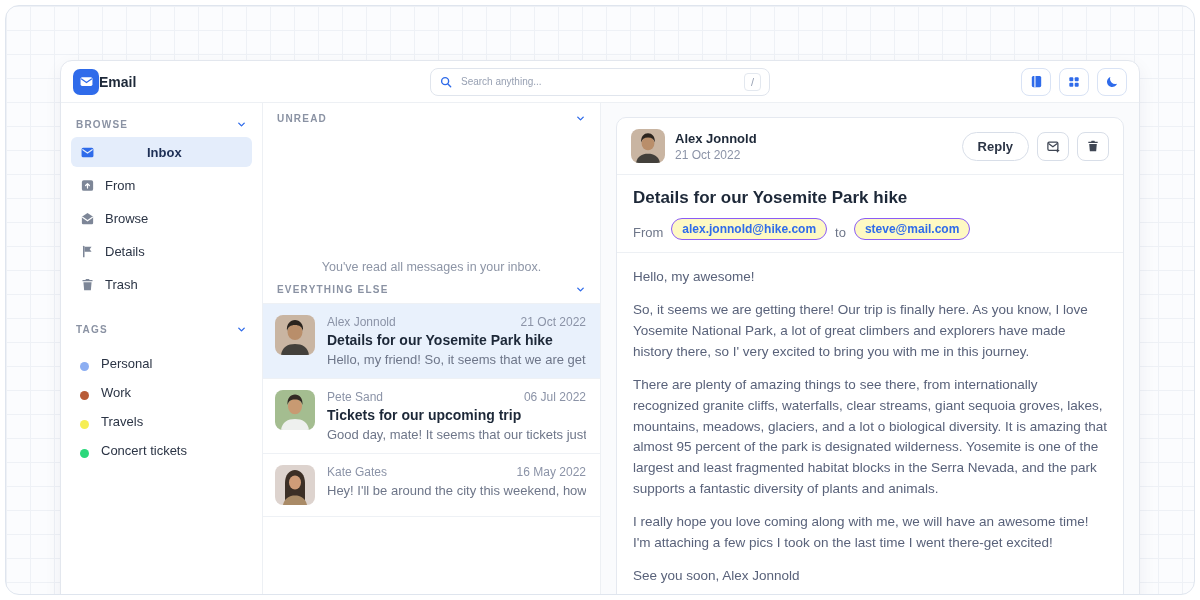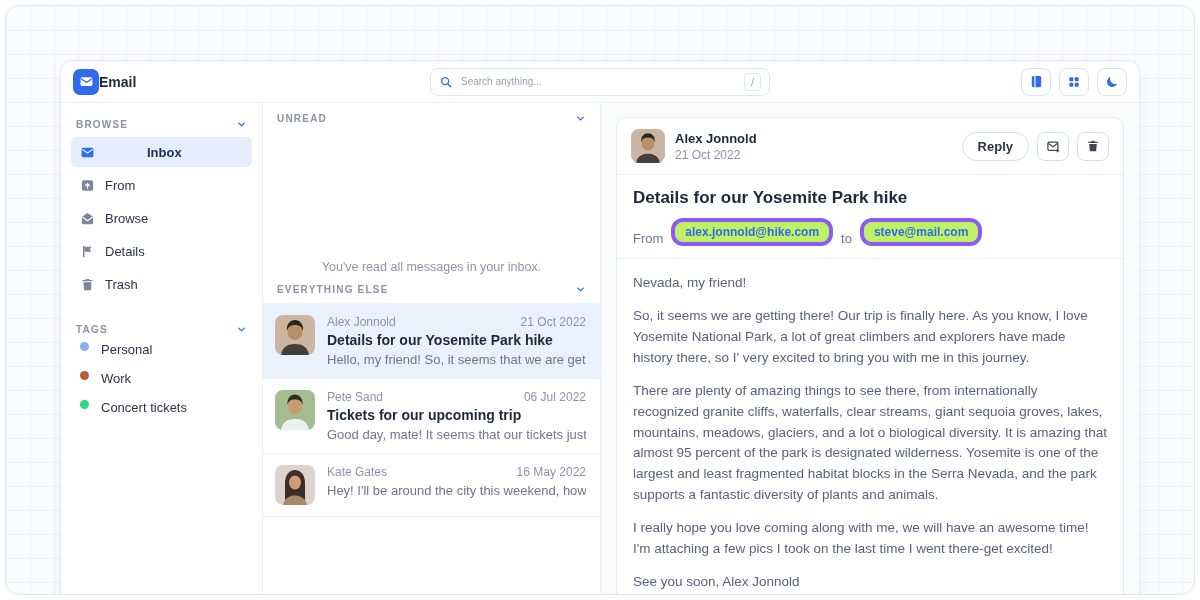--- a/index.html
+++ b/index.html
@@ -35,21 +35,21 @@
   
   .main { flex:1; display:flex; min-height:0; }
   .sidebar { width:202px; border-right:1px solid #edf0f4; padding:8px 10px; }
   .sec-head { display:flex; align-items:center; justify-content:space-between; padding:8px 5px 7px; }
   .sec-label { font-size:10px; font-weight:700; letter-spacing:1.2px; color:#8a92a3; text-transform:uppercase; }
   .nav-item { height:30px; display:flex; align-items:center; gap:10px; padding:0 9px;
     border-radius:6px; margin-bottom:3px; color:#7d8697; cursor:pointer; }
   .nav-item .lbl { font-size:13px; font-weight:500; color:#2b3445; }
   .nav-item.active { background:#e4edfb; color:#2f6bea; }
   .nav-item.active .lbl { color:#1d2f55; font-weight:600;padding-left:42px; }
-  .tag-item { height:29px; display:flex; align-items:flex-start; gap:12px; padding:0 9px; cursor:pointer; }
+  .tag-item { height:29px; display:flex; align-items:flex-end; gap:12px; padding:0 9px; cursor:pointer; }
   .dot { width:9px; height:9px; border-radius:50%; }
   .tag-item .lbl { font-size:13px; color:#2b3445; }
   .sidebar .gap { height:14px; }
 
   
   .list { width:338px; border-right:1px solid #edf0f4; display:flex; flex-direction:column; }
   .list .sec-head { padding:10px 14px 8px; }
   .empty { height:142px; display:flex; align-items:flex-end; justify-content:center; }
   .empty span { font-size:12.5px; color:#8d95a6; }
   .rows { border-top:1px solid #eef1f5; }
@@ -72,22 +72,22 @@
   .card-actions { margin-left:auto; display:flex; gap:8px; align-items:center; }
   .reply-btn { height:29px; padding:0 15px; border:1px solid #d8dee8; border-radius:15px;
     background:#fff; font-size:13px; font-weight:600; color:#2b3445; cursor:pointer; }
   .sm-btn { width:32px; height:29px; border:1px solid #d8dee8; border-radius:8px; background:#fff;
     display:flex; align-items:center; justify-content:center; cursor:pointer; }
   .hr { height:1px; background:#edf0f4; }
   .subj-block { padding:13px 16px 12px; }
   .subject { font-size:17px; font-weight:700; color:#1d2838; }
   .fromto { display:flex; align-items:flex-end; gap:8px; margin-top:10px; }
   .fromto .lab { font-size:13px; color:#6e7689; }
-  .chip { font-size:12px; font-weight:600; color:#2f6bea; border:4px solid #8b5cf6;
-    border-radius:12px; padding:3px 10px; background:#bef264; cursor:pointer; }
+  .chip { font-size:12px; font-weight:600; color:#2f6bea; border:1px solid #8b5cf6;
+    border-radius:12px; padding:3px 10px; background:#fef9c3; cursor:pointer; }
   .mail-body { padding:2px 16px 12px; }
   .mail-body p { font-size:13.5px; color:#59627a; line-height:1.55; margin:12px 0; }
   .chev { cursor:pointer; display:flex; }
 </style>
 </head>
 <body>
 
 <div class="frame">
   <div class="window">
 
@@ -192,20 +192,24 @@
               </svg>
           </span>
         </div>
         <div class="tag-item">
           <span class="dot" style="background-color: rgb(140, 174, 242);"></span>
           <span class="lbl">Personal</span>
         </div>
         <div class="tag-item">
           <span class="dot" style="background-color: rgb(184, 92, 56);"></span>
           <span class="lbl">Work</span>
+        </div>
+        <div class="tag-item">
+          <span class="dot" style="background-color: rgb(246, 238, 83);"></span>
+          <span class="lbl">Travels</span>
         </div>
         <div class="tag-item">
           <span class="dot" style="background-color: rgb(43, 216, 123);"></span>
           <span class="lbl">Concert tickets</span>
         </div>
       </aside>
 
       <section class="list">
         <div class="sec-head">
           <span class="sec-label">Unread</span>
@@ -329,21 +333,21 @@
               <span class="lab">From</span>
               <span class="chip">alex.jonnold@hike.com</span>
               <span class="lab">to</span>
               <span class="chip">steve@mail.com</span>
             </div>
           </div>
 
           <div class="hr"></div>
 
           <div class="mail-body">
-            <p>Nevada, my friend!</p>
+            <p>Hello, my awesome!</p>
             <p>So, it seems we are getting there! Our trip is finally here. As you know, I love Yosemite National Park, a lot of great climbers and explorers have made history there, so I' very excited to bring you with me in this journey.</p>
             <p>There are plenty of amazing things to see there, from internationally recognized granite cliffs, waterfalls, clear streams, giant sequoia groves, lakes, mountains, meadows, glaciers, and a lot o biological diversity. It is amazing that almost 95 percent of the park is designated wilderness. Yosemite is one of the largest and least fragmented habitat blocks in the Serra Nevada, and the park supports a fantastic diversity of plants and animals.</p>
             <p>I really hope you love coming along with me, we will have an awesome time! I'm attaching a few pics I took on the last time I went there-get excited!</p>
             <p>See you soon, Alex Jonnold</p>
           </div>
 
         </div>
       </section>
 
     </div>

